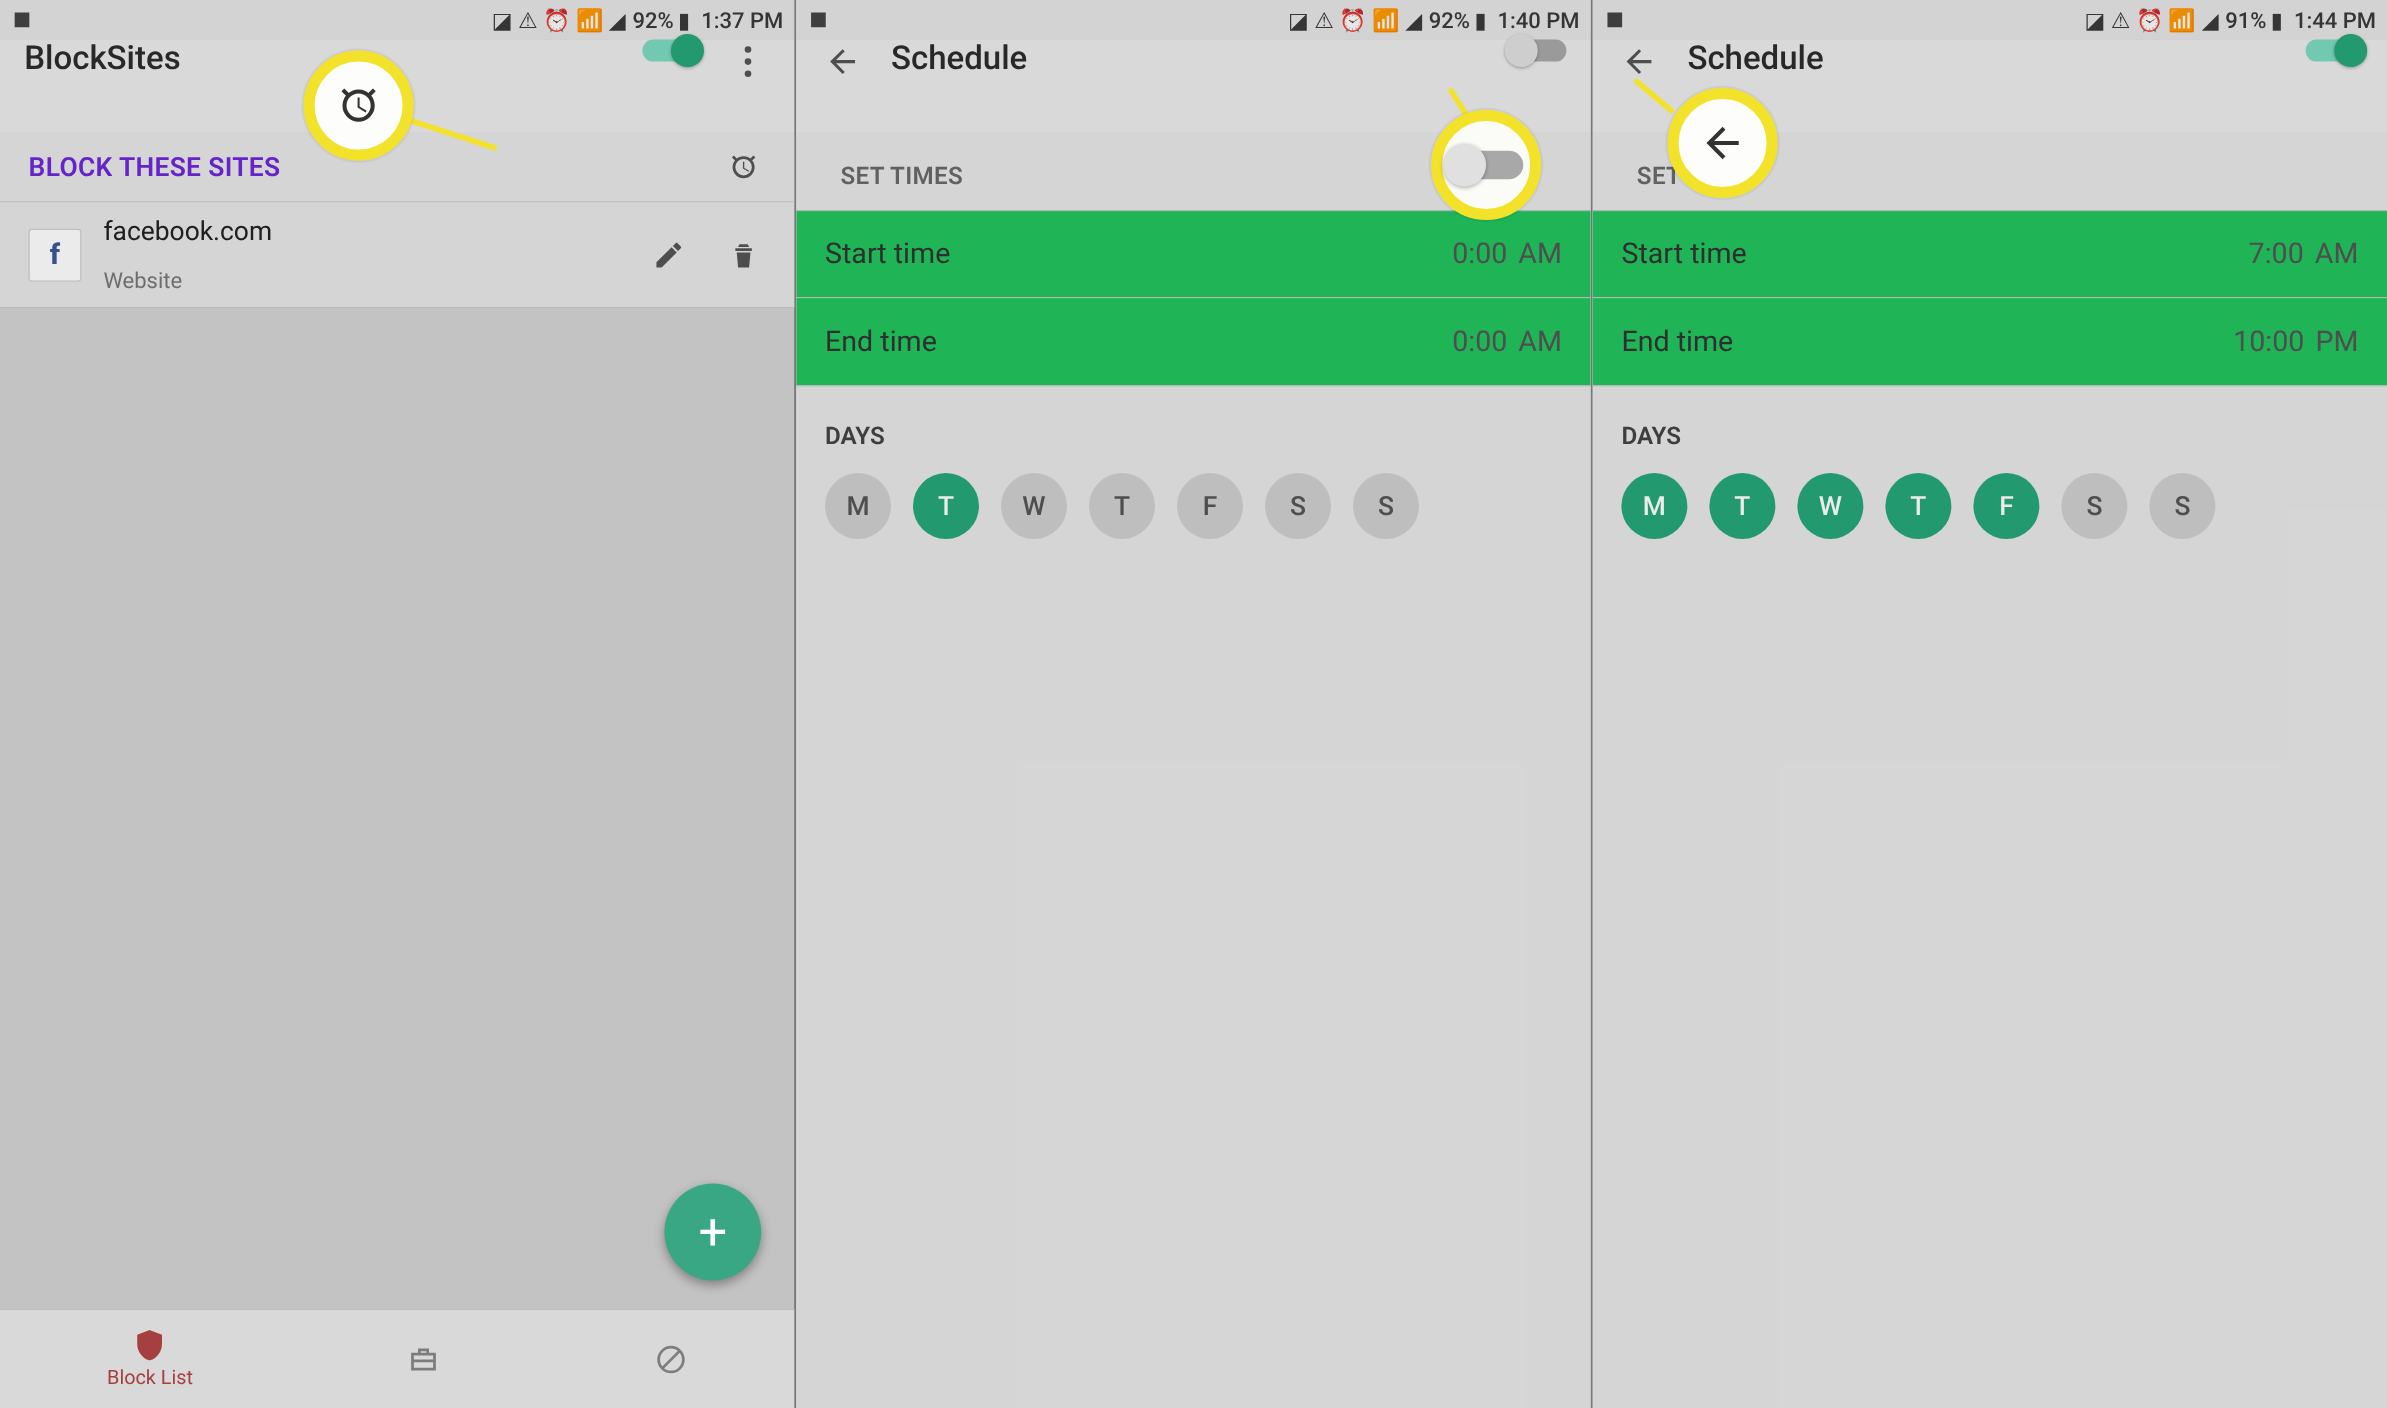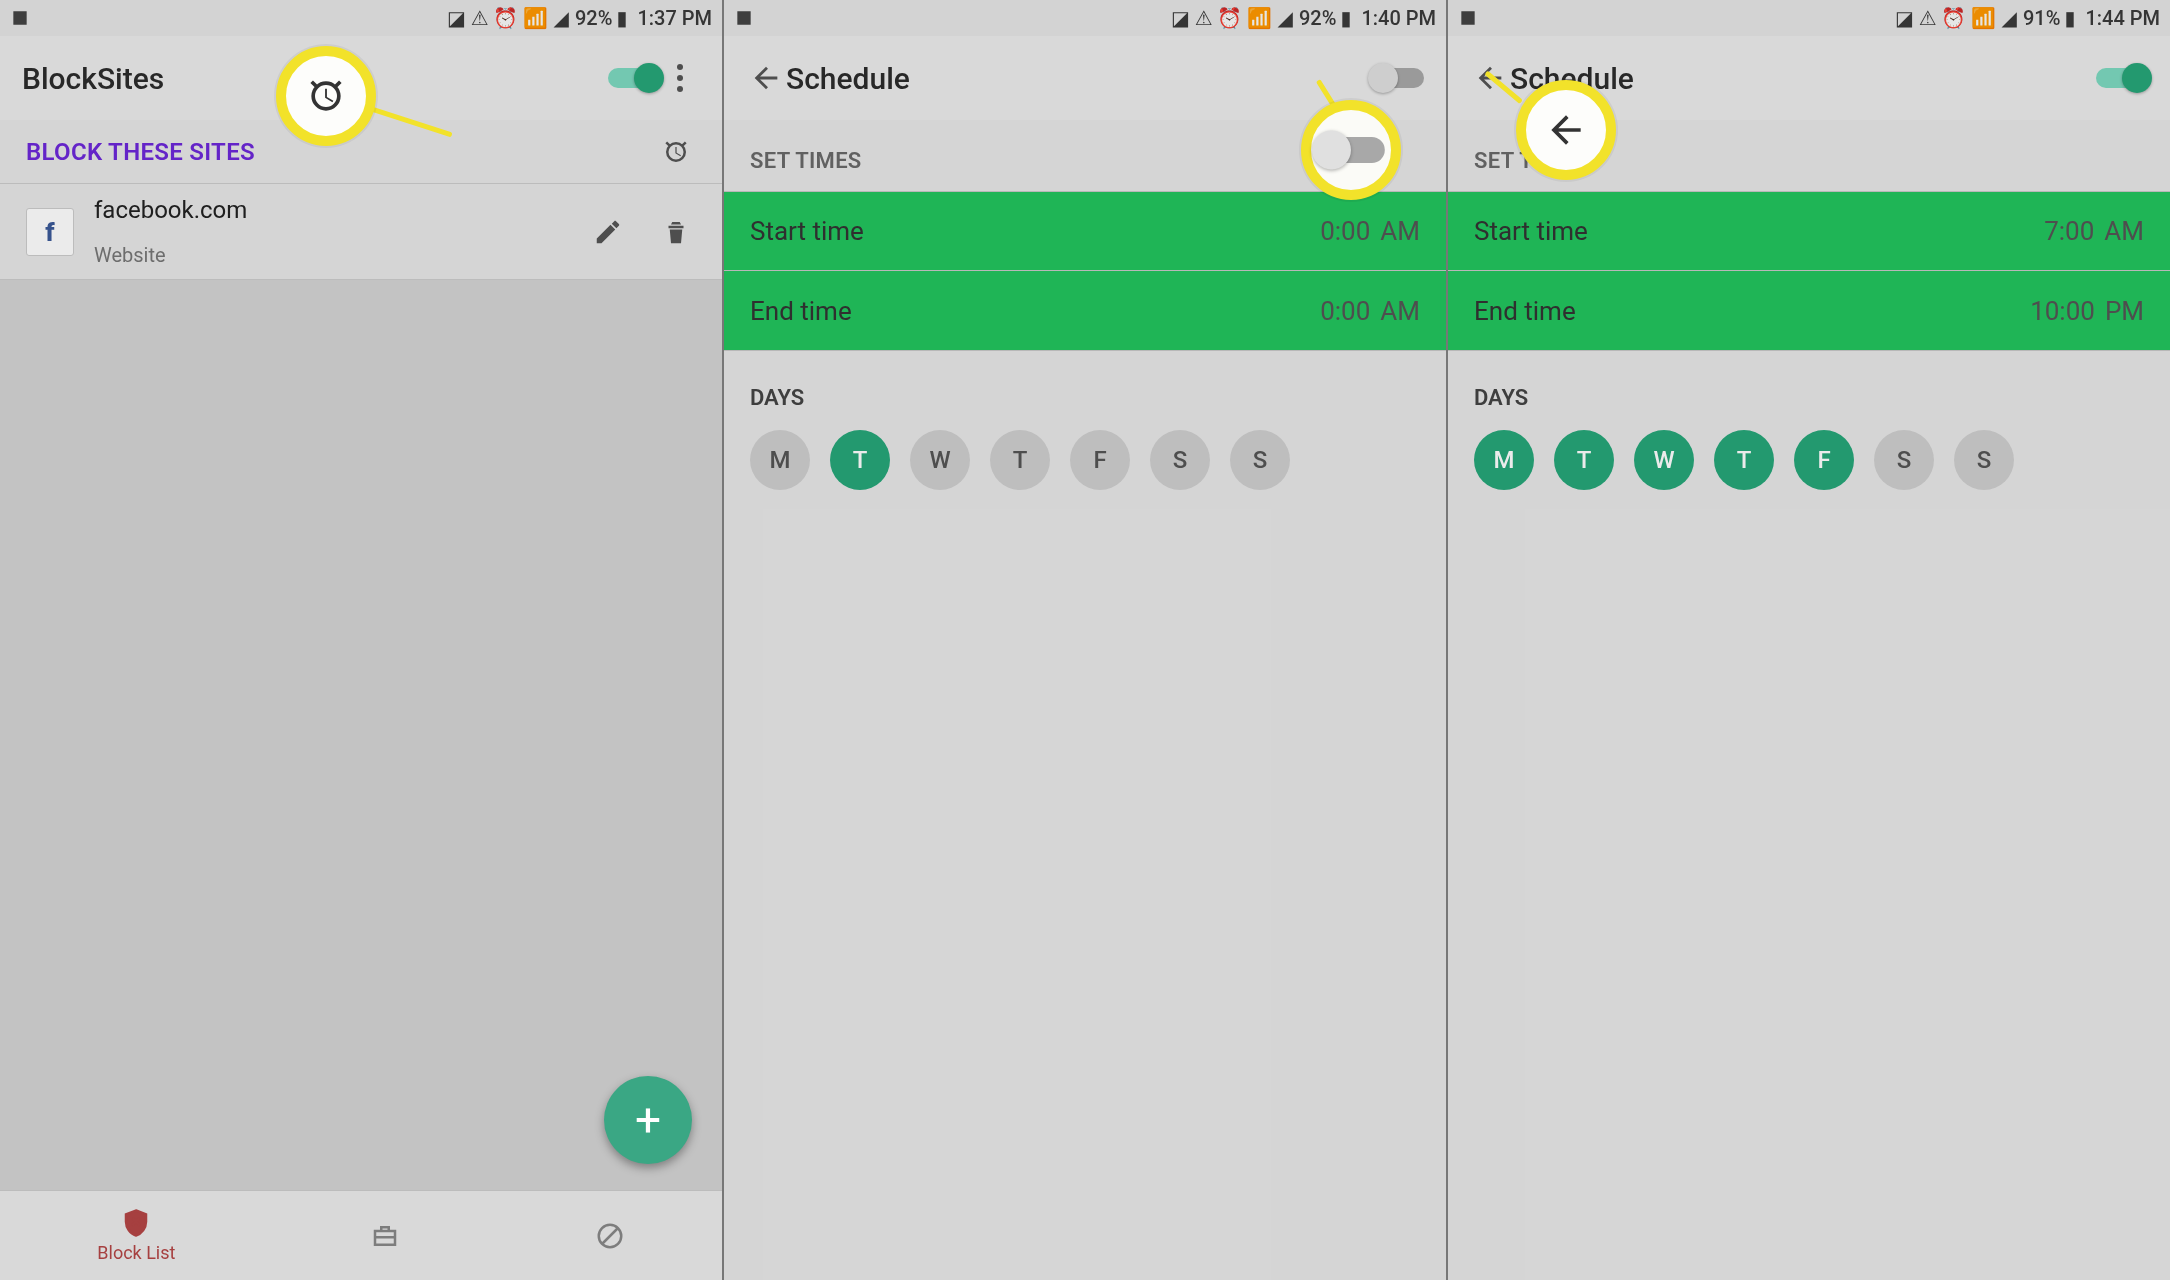--- a/index.html
+++ b/index.html
@@ -13,21 +13,21 @@
 
   
   .status-bar { height: 36px; background: #e5e5e5; display: flex; align-items: center; justify-content: space-between; padding: 0 10px; font-size: 20px; color: #3a3a3a; }
   .status-left { display: flex; gap: 6px; align-items: center; }
   .status-right { display: flex; gap: 4px; align-items: center; font-weight: 500; }
   .status-right .pct { margin-left: 2px; }
   .status-right .time { margin-left: 6px; }
   .sicon { width: 20px; height: 20px; fill: #444; }
 
   
-  .app-bar { height: 84px; background: #ececec; display: flex; align-items: center; padding: 0 22px; position: relative; }
+  .app-bar { height: 84px; background: #ececec; display: flex; align-items: flex-start; padding: 0 22px; gap: 24px; position: relative; }
   .app-title { font-size: 30px; font-weight: 500; color: #2c2c2c; flex: 1; }
   .icon-btn { width: 40px; height: 40px; display: flex; align-items: center; justify-content: center; cursor: pointer; }
   .icon-btn svg { width: 32px; height: 32px; fill: #555; }
   .back-btn svg { width: 34px; height: 34px; }
 
   
   .toggle { position: relative; width: 52px; height: 20px; border-radius: 10px; }
   .toggle.on { background: #7dd9c0; }
   .toggle.off { background: #a8a8a8; }
   .toggle-thumb { position: absolute; top: -5px; width: 30px; height: 30px; border-radius: 50%; box-shadow: 0 1px 3px rgba(0,0,0,0.3); }
@@ -46,21 +46,21 @@
   .site-item { height: 96px; background: #e8e8e8; display: flex; align-items: center; padding: 0 26px; gap: 20px; border-bottom: 1px solid #ccc; }
   .site-icon { width: 48px; height: 48px; background: #fff; border: 1px solid #ccc; border-radius: 3px; display: flex; align-items: center; justify-content: center; color: #3b5998; font-weight: 800; font-size: 26px; }
   .site-texts { flex: 1; }
   .site-name { font-size: 24px; color: #222; }
   .site-sub { font-size: 20px; color: #777; margin-top: 19px; }
   .site-actions { display: flex; gap: 28px; }
   .site-actions svg { width: 30px; height: 30px; fill: #555; }
 
   
   .sched-body { background: #e8e8e8; flex: 1; }
-  .set-times-hdr { padding: 28px 26px 18px; font-size: 22px; font-weight: 600; color: #6a6a6a; letter-spacing: 0.3px; }
+  .set-times-hdr { padding: 28px 26px 18px; font-size: 22px; font-weight: 600; color: #6a6a6a; letter-spacing: 0.3px; margin-left: 14px; }
   .time-row { height: 80px; background: #22c55e; border-top: 1px solid #c8c8c8; border-bottom: 1px solid #c8c8c8; display: flex; align-items: center; justify-content: space-between; padding: 0 26px; }
   .time-row + .time-row { border-top: none; }
   .time-label { font-size: 26px; color: #333; }
   .time-val { font-size: 26px; color: #555; display: flex; gap: 10px; }
   .days-hdr { padding: 34px 26px 16px; font-size: 22px; font-weight: 600; color: #444; }
   .days-row { display: flex; gap: 20px; padding: 4px 26px 20px; }
   .day-chip { width: 60px; height: 60px; border-radius: 50%; display: flex; align-items: center; justify-content: center; font-size: 24px; font-weight: 500; }
   .day-chip.off { background: #cfcfcf; color: #555; }
   .day-chip.on { background: #26a679; color: #fff; }
 

